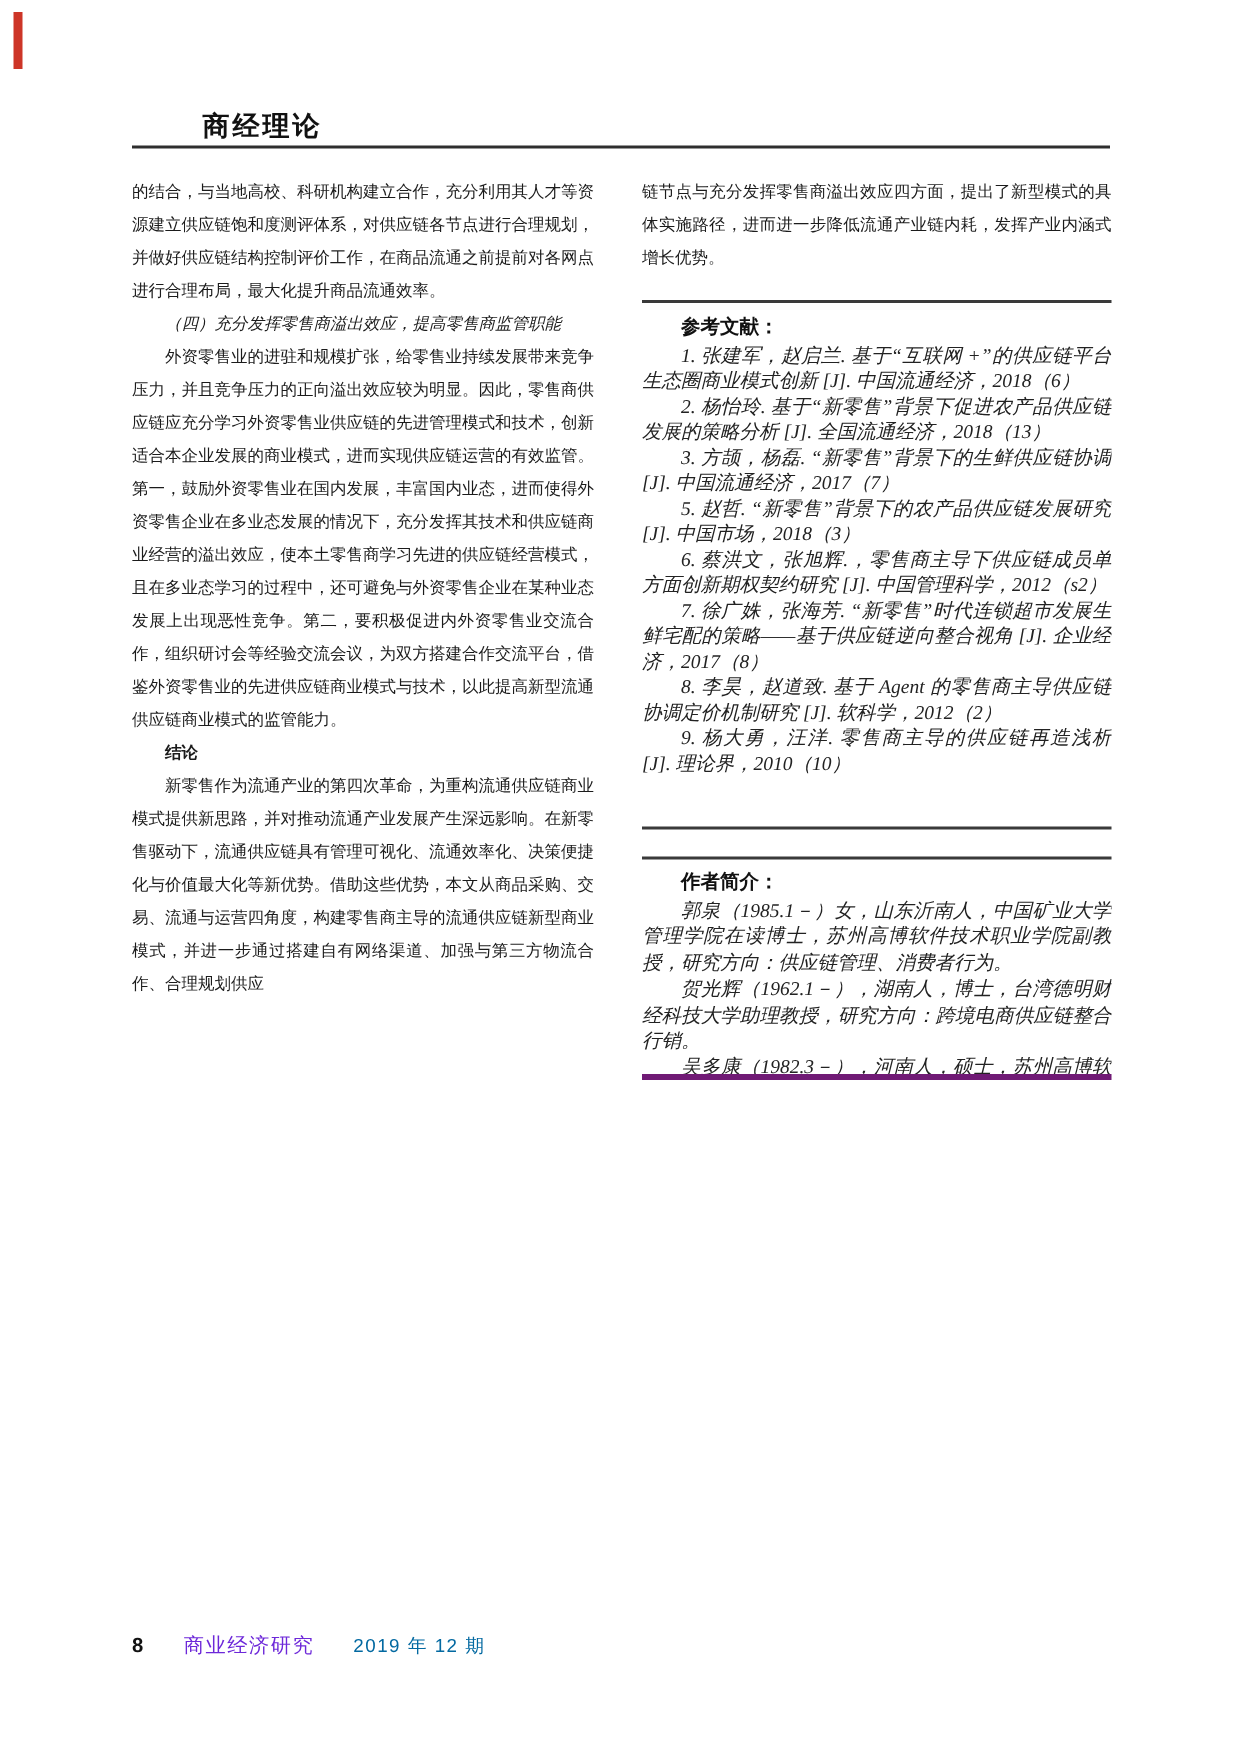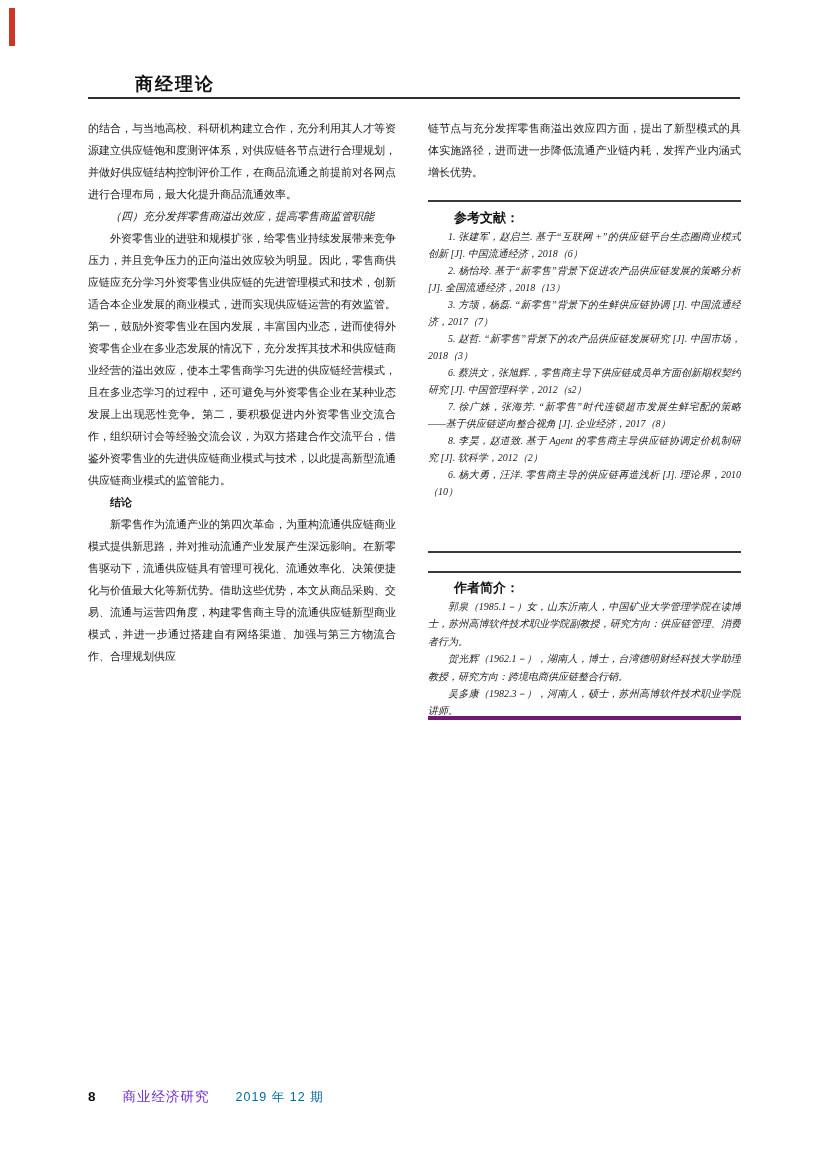--- a/index.html
+++ b/index.html
@@ -31,21 +31,21 @@
   .ref-box {
     position:absolute; left:428px; top:200px; width:313px; height:353px;
     box-sizing:border-box; border-top:2px solid #3a3a3a; border-bottom:2px solid #3a3a3a;
     padding:6px 0 4px; overflow:hidden;
   }
   .box-heading {
     font-family:"Liberation Sans", sans-serif; font-weight:bold;
     font-size:13px; line-height:20px; color:#111; text-indent:2em; margin:0;
   }
   .ref-box p.ref-item, .authors-box p.bio-item {
-    margin:0; font-size:10px; line-height:17px; font-style:italic;
+    margin:0; font-size:13px; line-height:17px; font-style:italic;
     text-align:justify; text-indent:2em; color:#222;
   }
   .authors-box {
     position:absolute; left:428px; top:571px; width:313px; height:149px;
     box-sizing:border-box; border-top:2px solid #3a3a3a; border-bottom:4px solid #701a75;
     padding:5px 0 0; overflow:hidden;
   }
   .authors-box p.bio-item { line-height:17.4px; }
 
   .footer {
@@ -81,21 +81,21 @@
 
   <div class="ref-box">
     <p class="box-heading">参考文献：</p>
     <p class="ref-item">1. 张建军，赵启兰. 基于“互联网 +”的供应链平台生态圈商业模式创新 [J]. 中国流通经济，2018（6）</p>
     <p class="ref-item">2. 杨怡玲. 基于“新零售”背景下促进农产品供应链发展的策略分析 [J]. 全国流通经济，2018（13）</p>
     <p class="ref-item">3. 方颉，杨磊. “新零售”背景下的生鲜供应链协调 [J]. 中国流通经济，2017（7）</p>
     <p class="ref-item">5. 赵哲. “新零售”背景下的农产品供应链发展研究 [J]. 中国市场，2018（3）</p>
     <p class="ref-item">6. 蔡洪文，张旭辉.，零售商主导下供应链成员单方面创新期权契约研究 [J]. 中国管理科学，2012（s2）</p>
     <p class="ref-item">7. 徐广姝，张海芳. “新零售”时代连锁超市发展生鲜宅配的策略——基于供应链逆向整合视角 [J]. 企业经济，2017（8）</p>
     <p class="ref-item">8. 李昊，赵道致. 基于 Agent 的零售商主导供应链协调定价机制研究 [J]. 软科学，2012（2）</p>
-    <p class="ref-item">6. 杨大勇，汪洋. 零售商主导的供应链再造浅析 [J]. 理论界，2010（10）</p>
+    <p class="ref-item">9. 杨大勇，汪洋. 零售商主导的供应链再造浅析 [J]. 理论界，2010（10）</p>
   </div>
 
   <div class="authors-box">
     <p class="box-heading">作者简介：</p>
     <p class="bio-item">郭泉（1985.1－）女，山东沂南人，中国矿业大学管理学院在读博士，苏州高博软件技术职业学院副教授，研究方向：供应链管理、消费者行为。</p>
     <p class="bio-item">贺光辉（1962.1－），湖南人，博士，台湾德明财经科技大学助理教授，研究方向：跨境电商供应链整合行销。</p>
     <p class="bio-item">吴多康（1982.3－），河南人，硕士，苏州高博软件技术职业学院讲师。</p>
   </div>
 
   <div class="footer">

